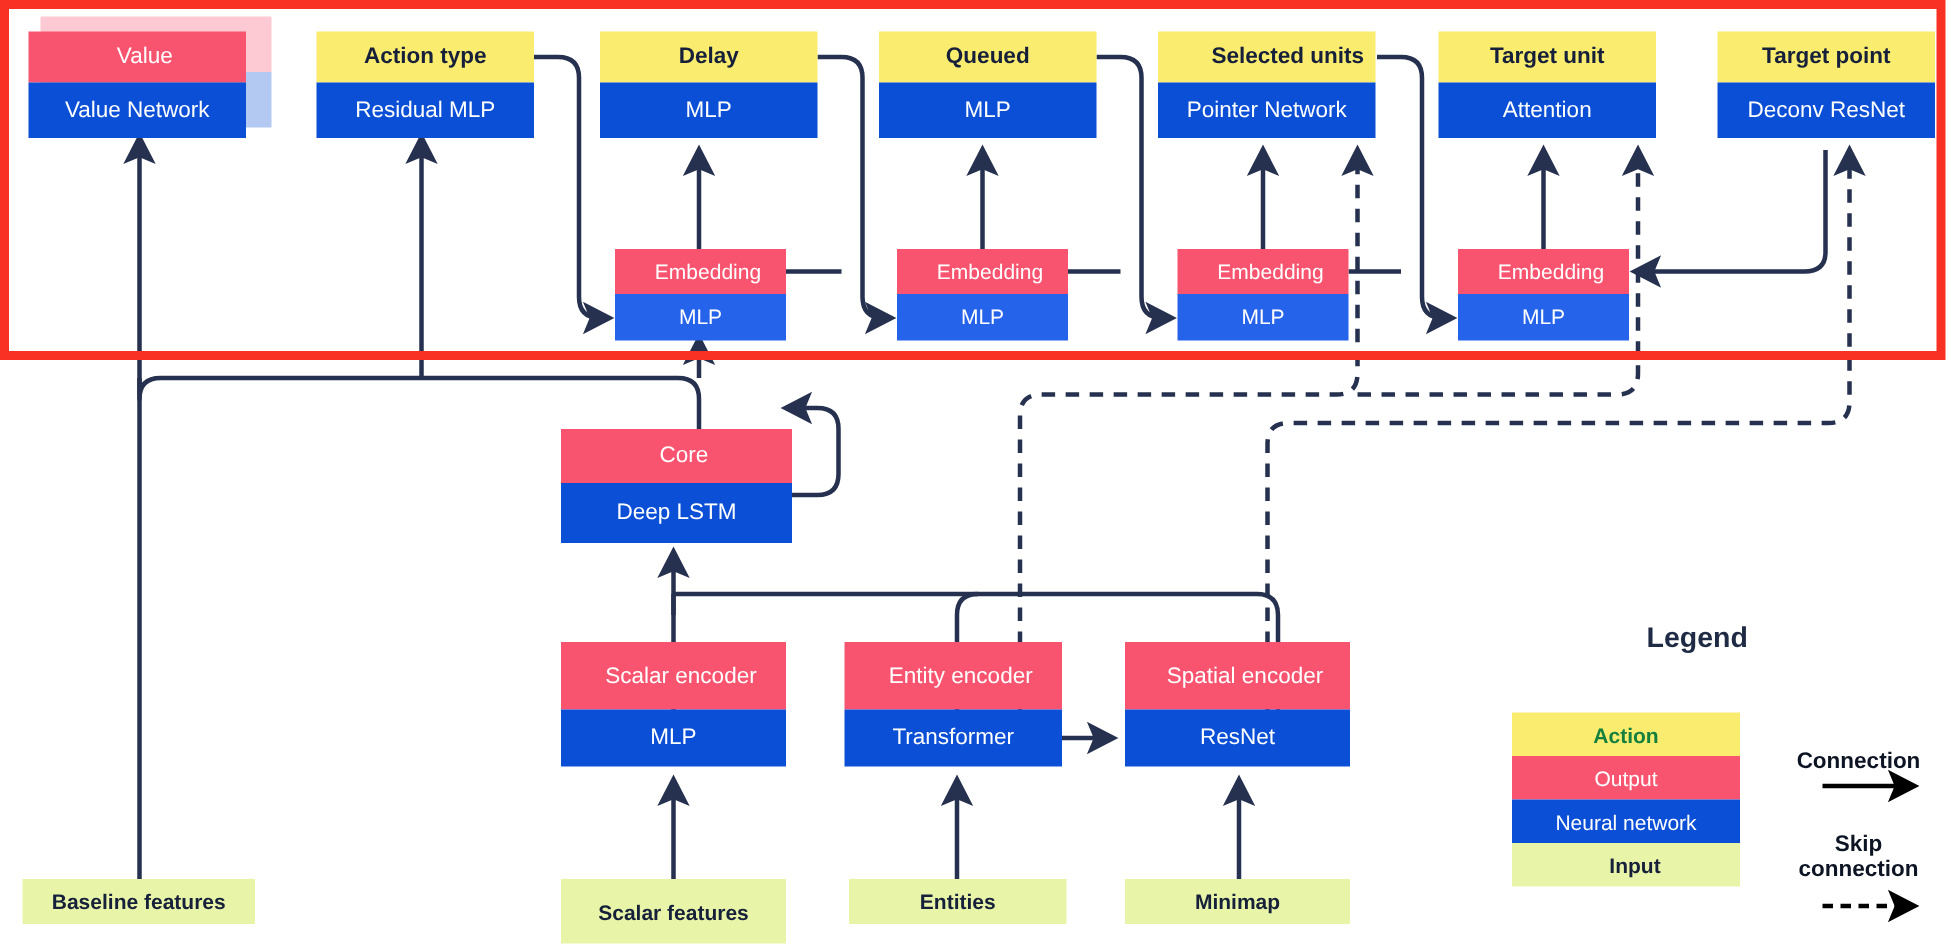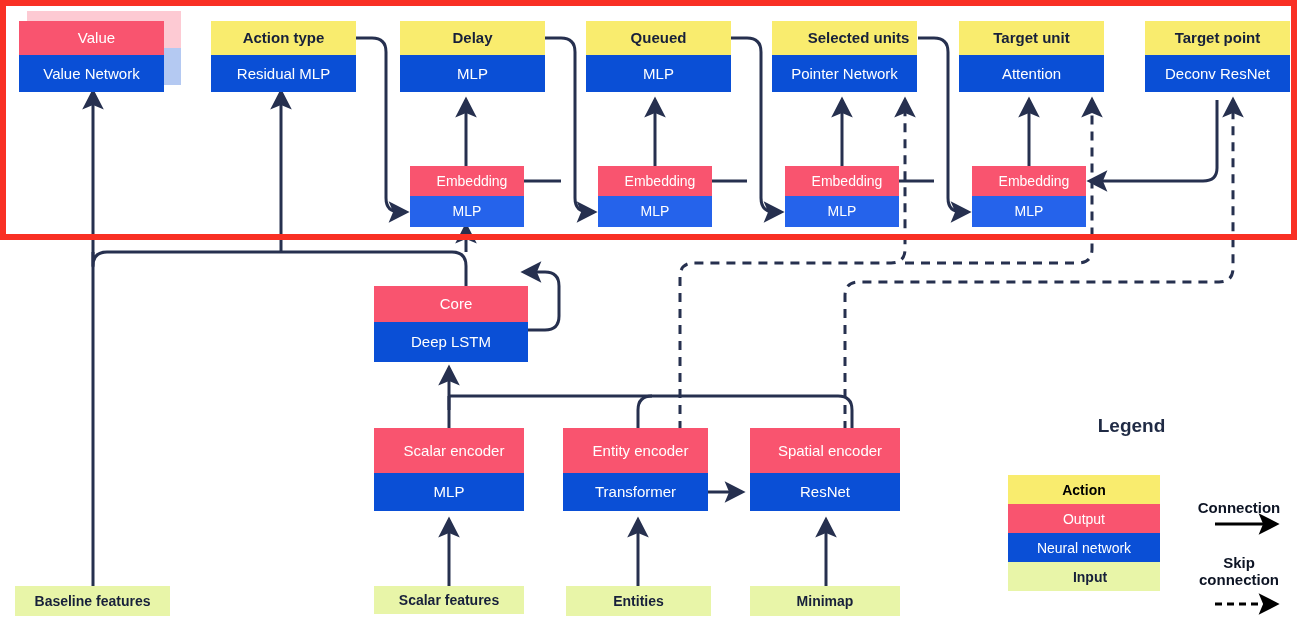--- a/index.html
+++ b/index.html
@@ -28,21 +28,21 @@
   #redframe{position:absolute;left:0;top:0;width:1297px;height:240px;
             border:6px solid #F93024;box-sizing:border-box;}
 
   
   #legend{position:absolute;left:960px;top:415px;width:343px;height:214px;}
   #legend-title{position:absolute;left:0;top:0;width:343px;text-align:center;
                 font-size:19px;color:#1F2A44;font-weight:600;}
   #legend-stack{position:absolute;left:48px;top:60px;width:152px;}
   #legend-stack .lrow{height:29px;display:flex;align-items:center;
                       justify-content:center;font-size:14px;white-space:nowrap;}
-  .lrow.action{background:#F9EC6E;color:#000000;font-weight:600;}
+  .lrow.action{background:#F9EC6E;color:#15803d;font-weight:600;}
   .lrow.output{background:#F9546F;color:#fff;}
   .lrow.net{background:#0A4FD6;color:#fff;}
   .lrow.input{background:#E8F5A8;color:#17203A;font-weight:600;padding-left:12px;}
   .lgd-label{position:absolute;text-align:center;font-size:15px;color:#0d1424;
              font-weight:600;line-height:1.12;}
   #lgd-conn-label{left:215px;top:85px;width:128px;}
   #lgd-skip-label{left:215px;top:140px;width:128px;}
 </style>
 </head>
 <body>
@@ -190,21 +190,21 @@
     <div class="band output" style="height:45px;">Entity encoder</div>
     <div class="band net" style="height:38px;">Transformer</div>
   </div>
 
   <div class="node" style="left:750px;top:428px;width:150px;">
     <div class="band output" style="height:45px;">Spatial encoder</div>
     <div class="band net" style="height:38px;">ResNet</div>
   </div>
 
   <div class="band input" style="position:absolute;left:15px;top:586px;width:155px;height:30px;">Baseline features</div>
-  <div class="band input" style="position:absolute;left:374px;top:586px;width:150px;height:28px;">Scalar features</div>
+  <div class="band input" style="position:absolute;left:374px;top:586px;width:150px;height:44px;">Scalar features</div>
   <div class="band input" style="position:absolute;left:566px;top:586px;width:145px;height:30px;">Entities</div>
   <div class="band input" style="position:absolute;left:750px;top:586px;width:150px;height:30px;">Minimap</div>
 
   <div id="legend">
     <div id="legend-title">Legend</div>
     <div id="legend-stack">
       <div class="lrow action">Action</div>
       <div class="lrow output">Output</div>
       <div class="lrow net">Neural network</div>
       <div class="lrow input">Input</div>

